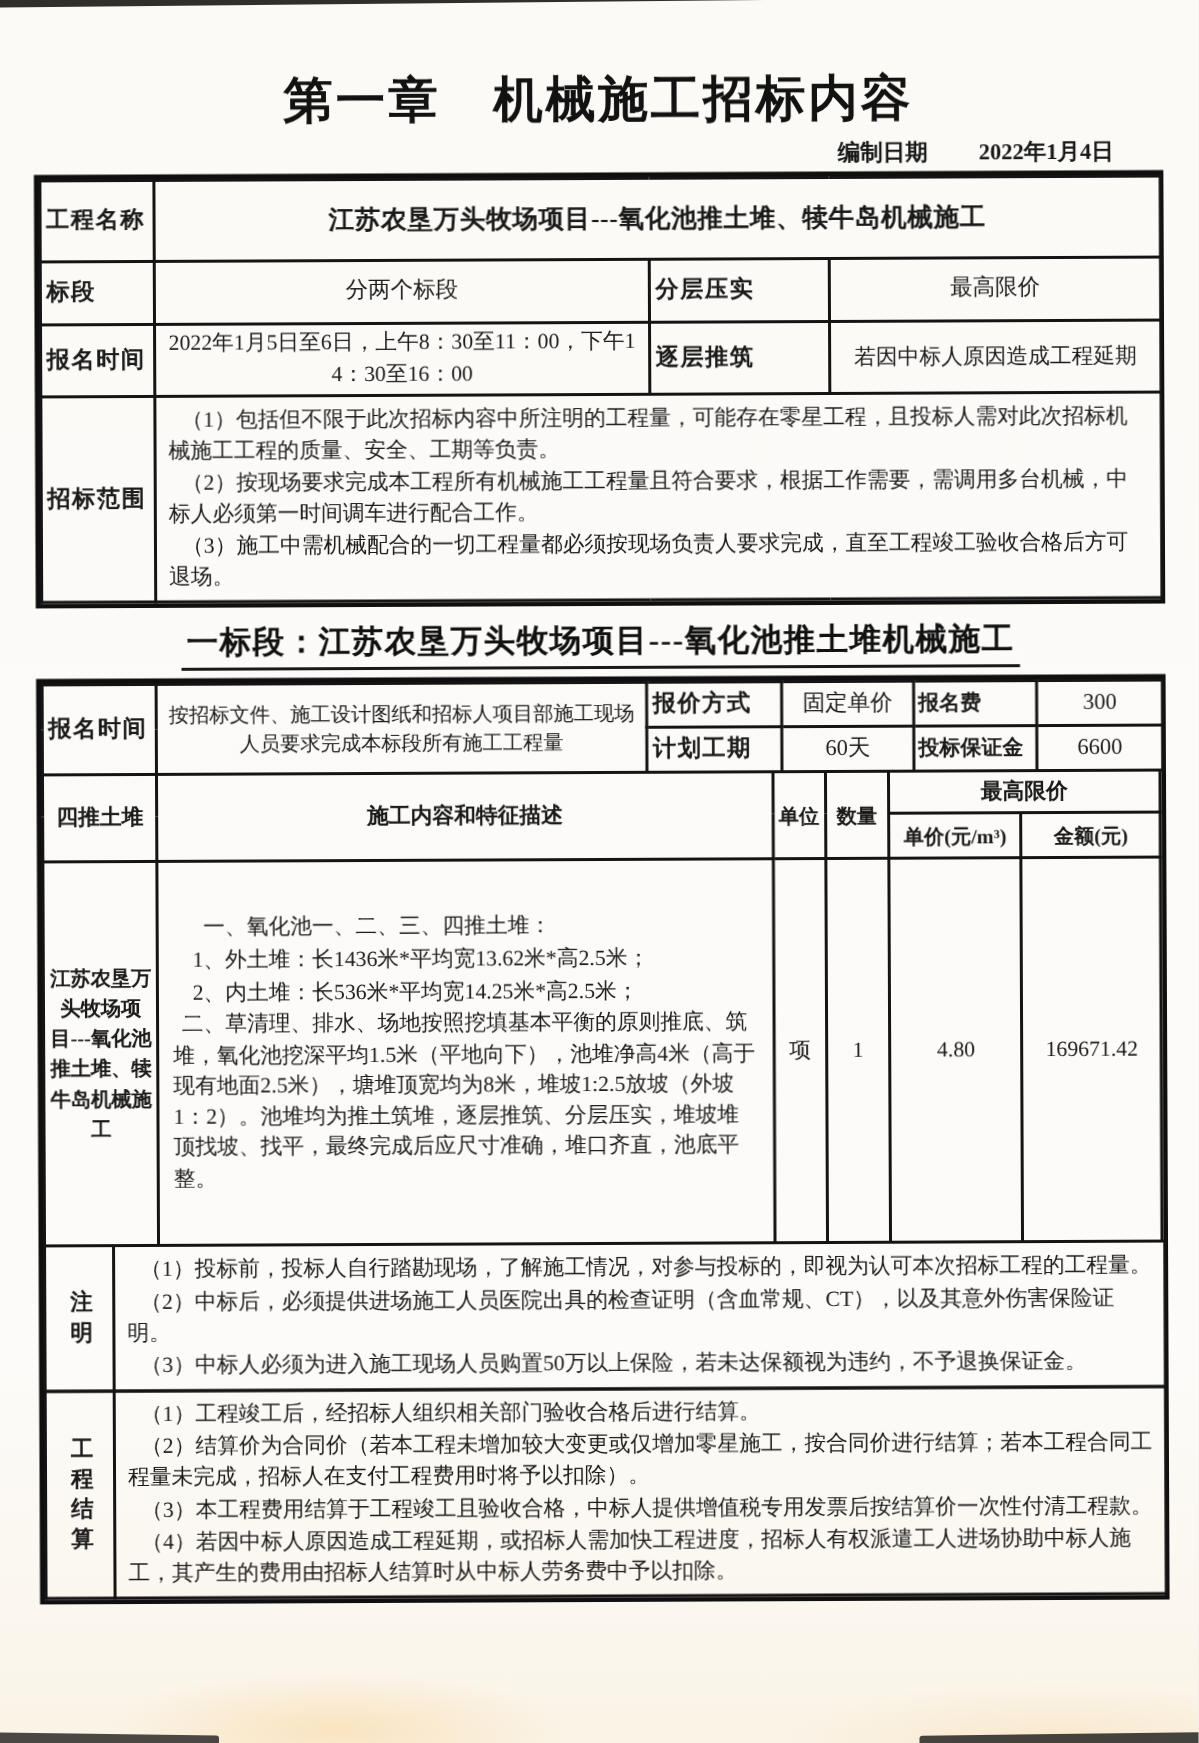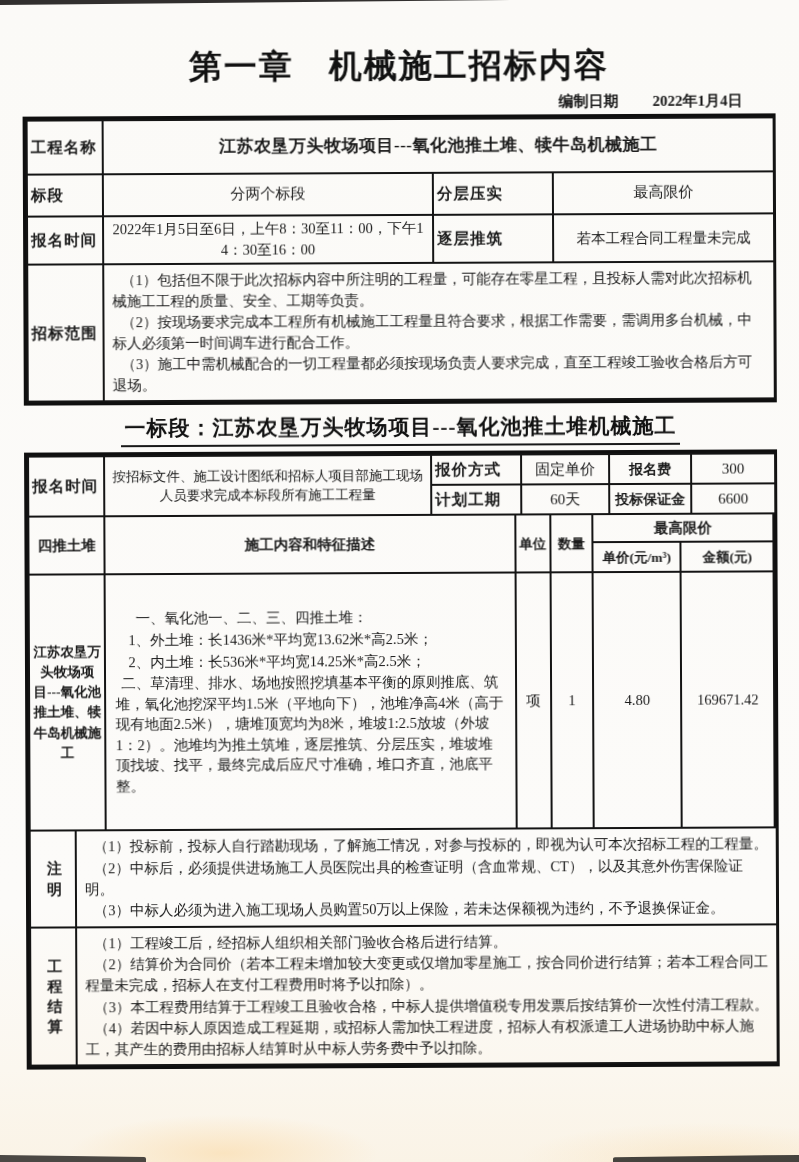--- a/index.html
+++ b/index.html
@@ -84,21 +84,21 @@
   .t4 td{height:106px;}
   .t3 td.lbl,.t4 td.lbl{font-size:15px;letter-spacing:0;padding:2px 16px;line-height:1.35;}
   .sectiontitle{
     text-align:center;margin:9px 0 5px 0;
   }
   .sectiontitle span{
     display:inline-block;font-size:21px;font-weight:700;letter-spacing:1px;color:#131313;
     border-bottom:2.5px solid #1a1a1a;padding:0 4px 3px 4px;
   }
   .req-cell{text-align:center;font-size:13.5px;line-height:1.45;padding:2px 4px;}
-  .fee-lbl{font-size:14px;text-align:center;font-weight:700;padding:1px 2px;line-height:1.1;}
+  .fee-lbl{font-size:14px;font-weight:700;padding:1px 2px;line-height:1.1;}
 </style>
 </head>
 <body>
 
 <div class="page">
   <div class="doc">
 
     <div class="title">第一章　机械施工招标内容</div>
 
     <div class="dateline">
@@ -121,21 +121,21 @@
         <tr class="t1-r2">
           <td class="lbl">标段</td>
           <td class="val">分两个标段</td>
           <td class="lbl">分层压实</td>
           <td class="val">最高限价</td>
         </tr>
         <tr class="t1-r3">
           <td class="lbl">报名时间</td>
           <td class="val">2022年1月5日至6日，上午8：30至11：00，下午14：30至16：00</td>
           <td class="lbl">逐层推筑</td>
-          <td class="val">若本工程合同工程量未完成</td>
+          <td class="val">若因中标人原因造成工程延期</td>
         </tr>
         <tr class="t1-r4">
           <td class="lbl">招标范围</td>
           <td class="list-cell" colspan="3">
                 <div class="list-line">（1）包括但不限于此次招标内容中所注明的工程量，可能存在零星工程，且投标人需对此次招标机械施工工程的质量、安全、工期等负责。</div>
                 <div class="list-line">（2）按现场要求完成本工程所有机械施工工程量且符合要求，根据工作需要，需调用多台机械，中标人必须第一时间调车进行配合工作。</div>
                 <div class="list-line">（3）施工中需机械配合的一切工程量都必须按现场负责人要求完成，直至工程竣工验收合格后方可退场。</div>
               </td>
         </tr>
       </tbody>

